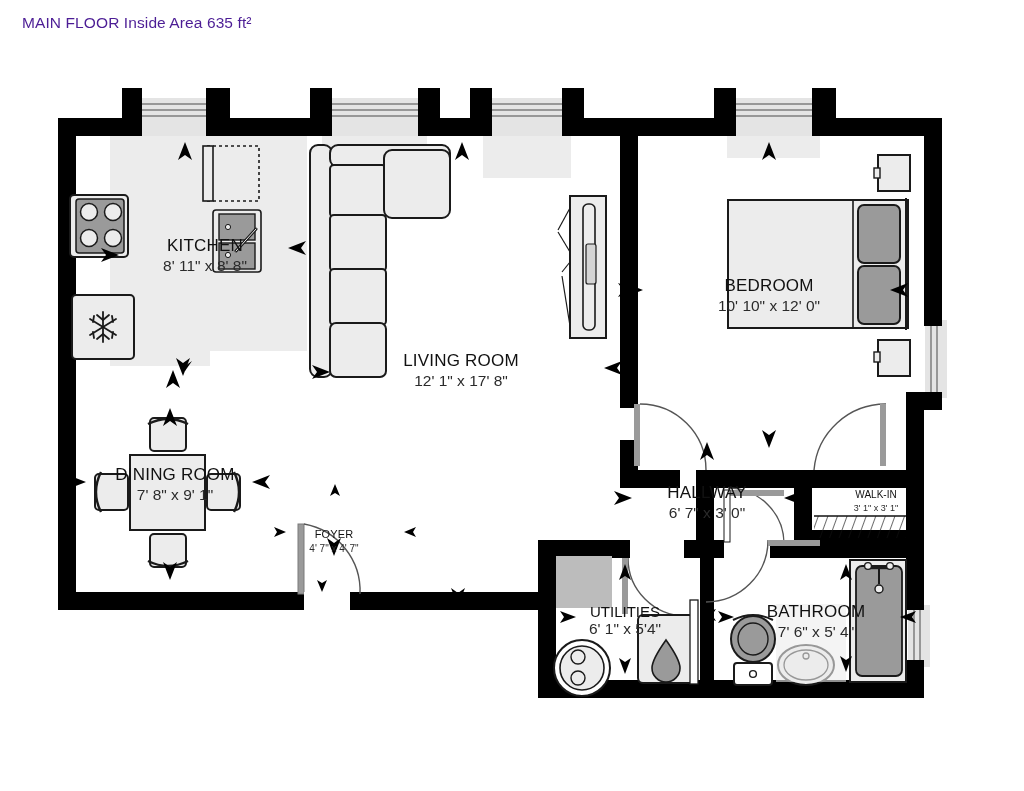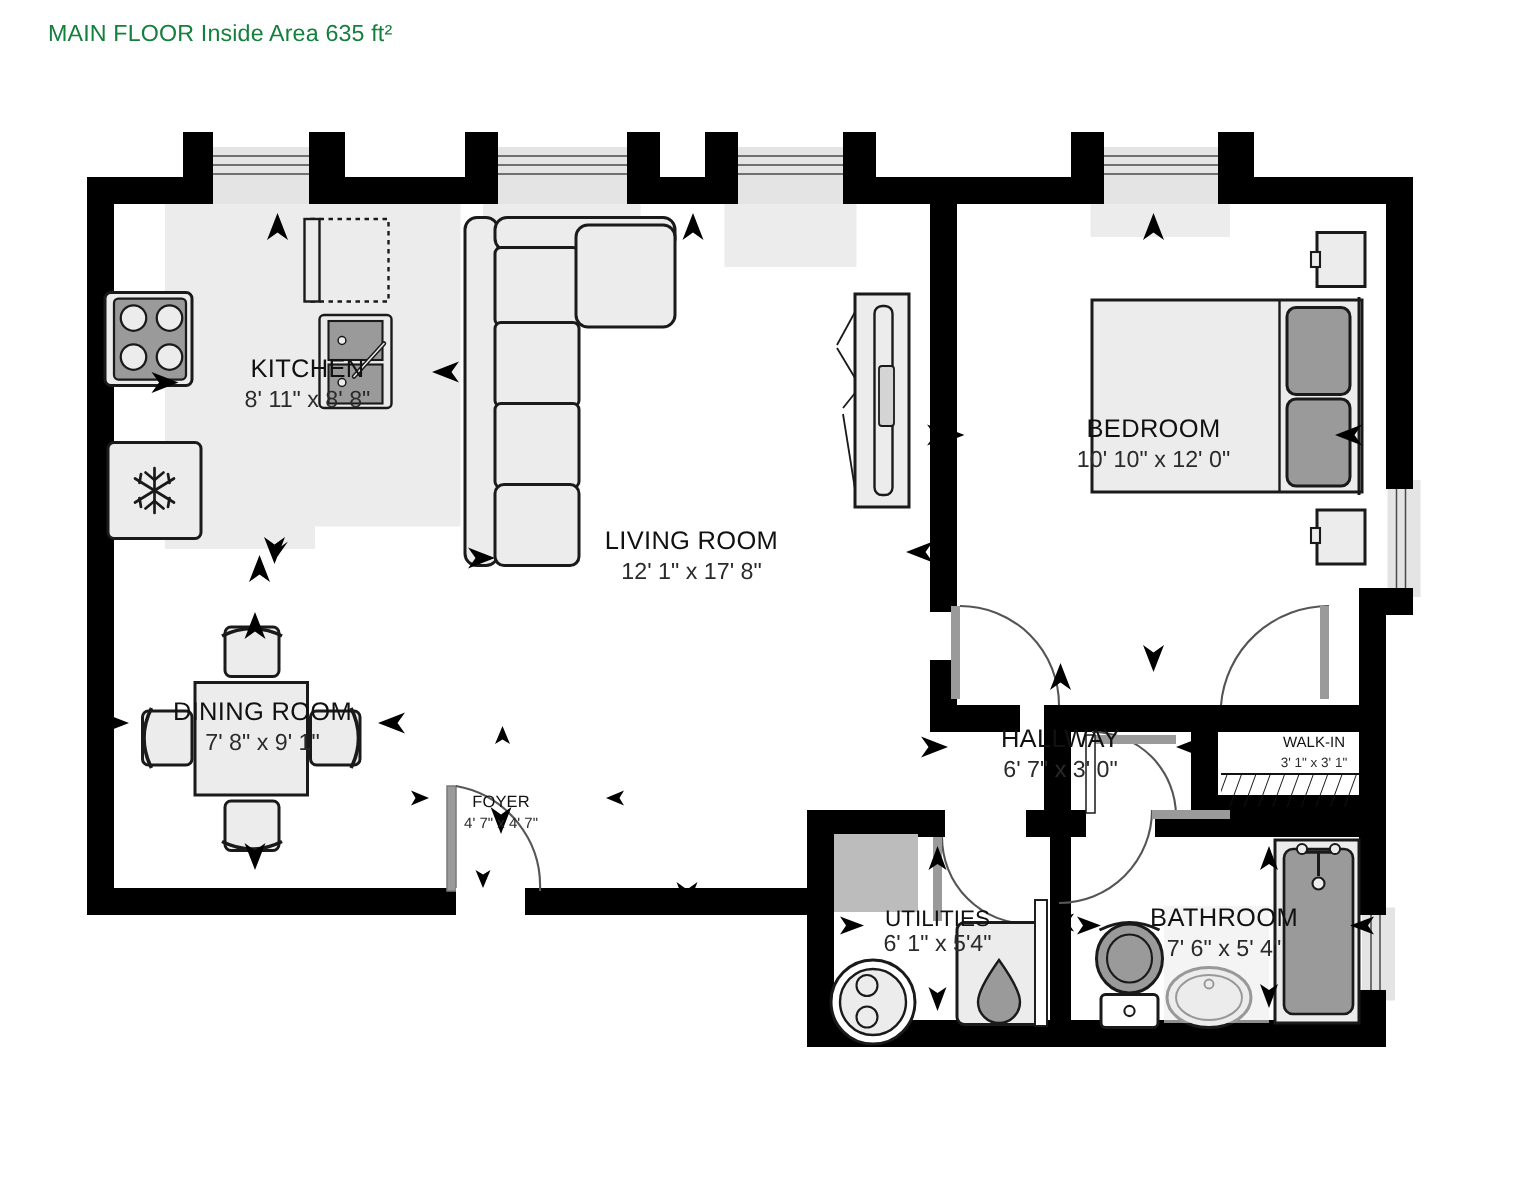--- a/index.html
+++ b/index.html
@@ -15,24 +15,24 @@
     overflow: hidden;
   }
   #page {
     position: relative;
     width: 1024px;
     height: 791px;
     background: #ffffff;
   }
   #plan-title {
     position: absolute;
-    left: 32px;
+    left: 22px;
     top: 14px;
     font-size: 15.5px;
-    color: #15803d;
+    color: #4c1d95;
     letter-spacing: 0.1px;
     white-space: nowrap;
   }
   #floorplan-svg {
     position: absolute;
     left: 0;
     top: 0;
   }
   #footer {
     position: absolute;

